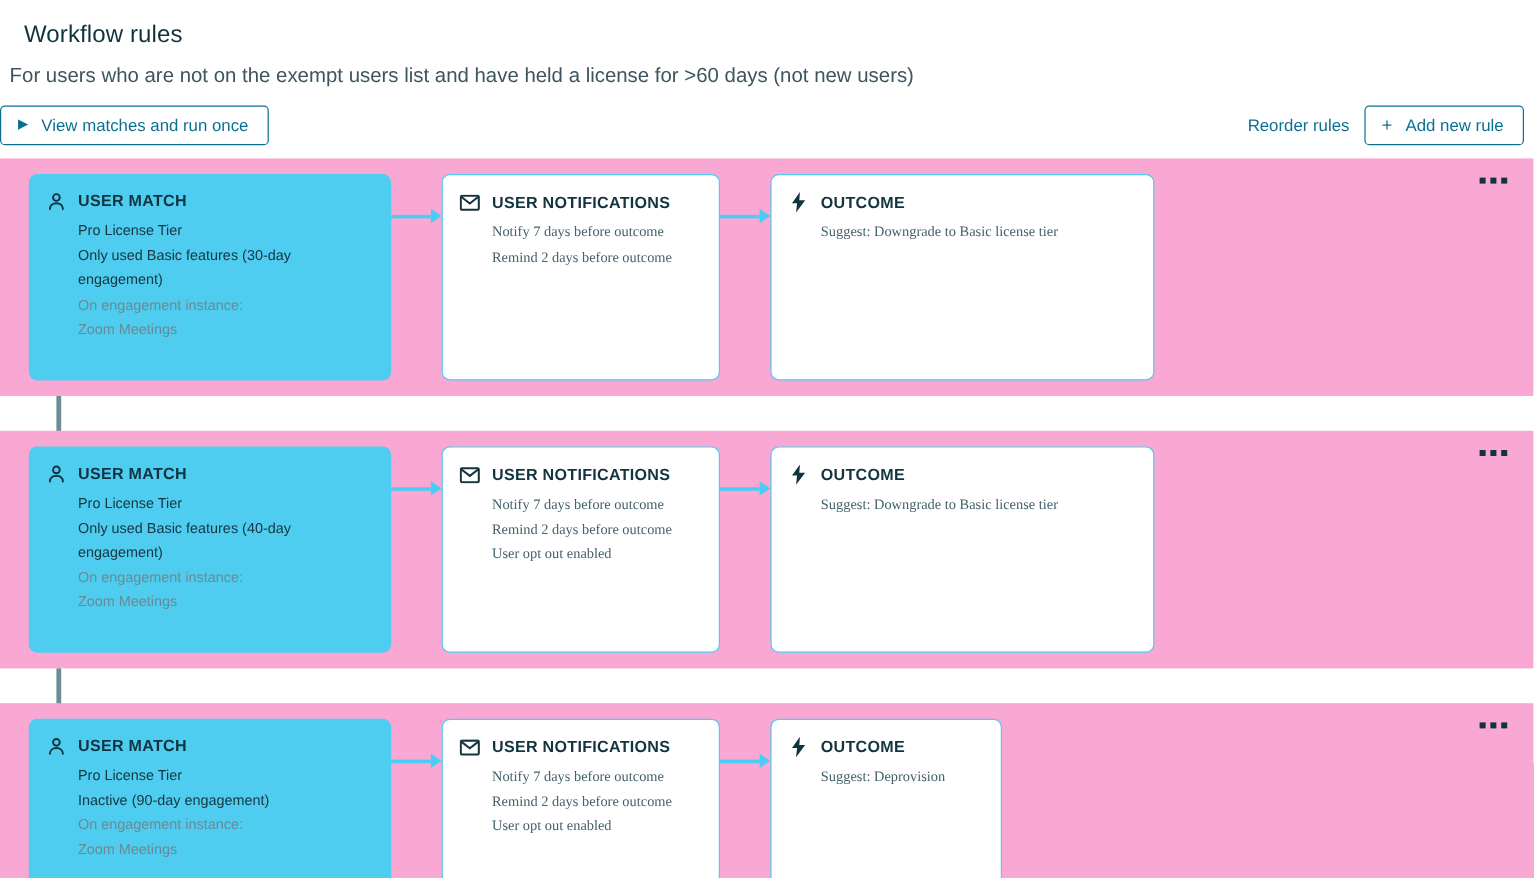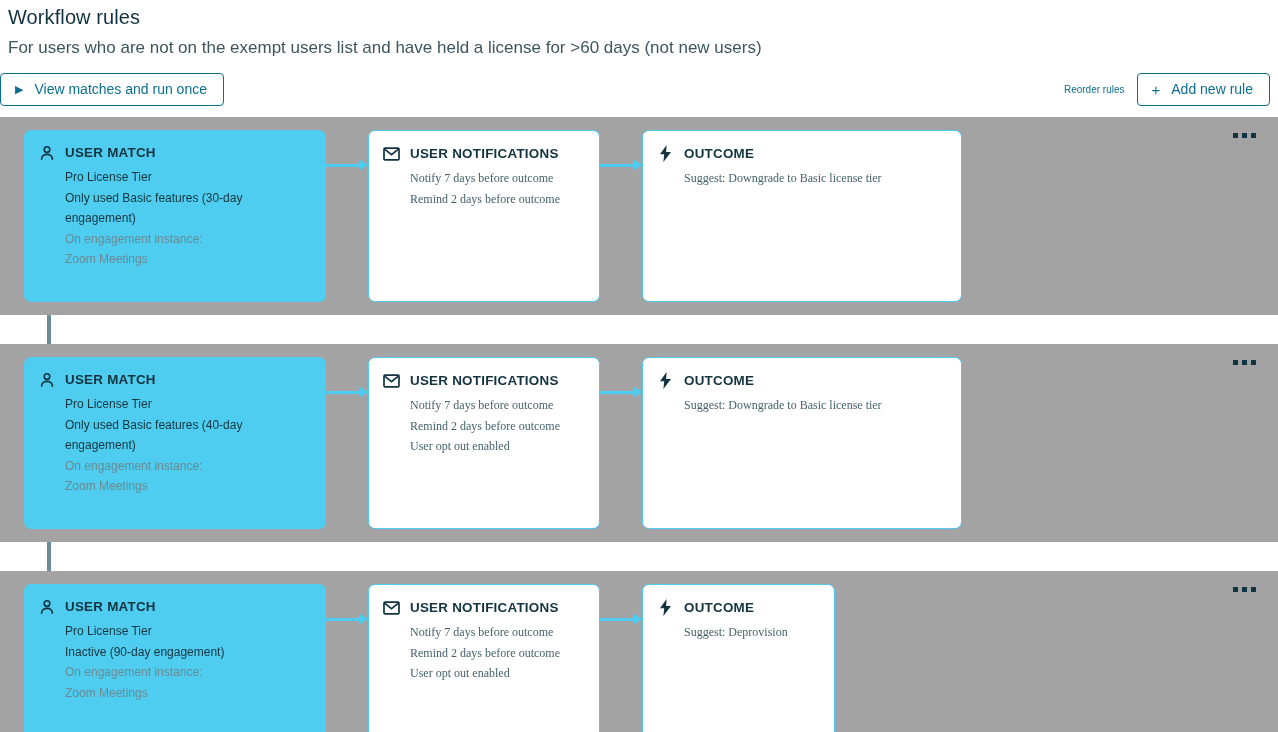--- a/index.html
+++ b/index.html
@@ -17,21 +17,21 @@
   }
 
   
   .page-header {
     padding: 6px 0 0 8px;
   }
   .page-title {
     font-size: 20px;
     font-weight: 400;
     color: #11333f;
-    margin: 0;
+    margin: 12px;
     letter-spacing: .1px;
   }
   .page-subtitle {
     font-size: 17px;
     color: #3c555e;
     margin: 9px 0 0 0;
     font-weight: 400;
   }
 
   
@@ -71,37 +71,37 @@
     color: #0c6f90;
     font-weight: 400;
   }
   .toolbar-right {
     display: flex;
     align-items: center;
     gap: 6px;
   }
   .link-btn {
     color: #0c6f90;
-    font-size: 10px;
+    font-size: 14px;
     background: none;
     border: none;
     cursor: pointer;
     padding: 0 6px;
     font-family: "Liberation Sans", sans-serif;
     white-space: nowrap;
   }
 
   
   .rules {
     margin-top: 11px;
     position: relative;
   }
   .rule-row {
     position: relative;
-    background: #a3a3a3;
+    background: #f9a8d4;
     padding: 13px 0 13px 0;
     margin-bottom: 29px;
     min-height: 172px;
     box-sizing: border-box;
   }
   .rule-row:last-child { margin-bottom: 0; }
 
   .rule-inner {
     position: relative;
     display: flex;

